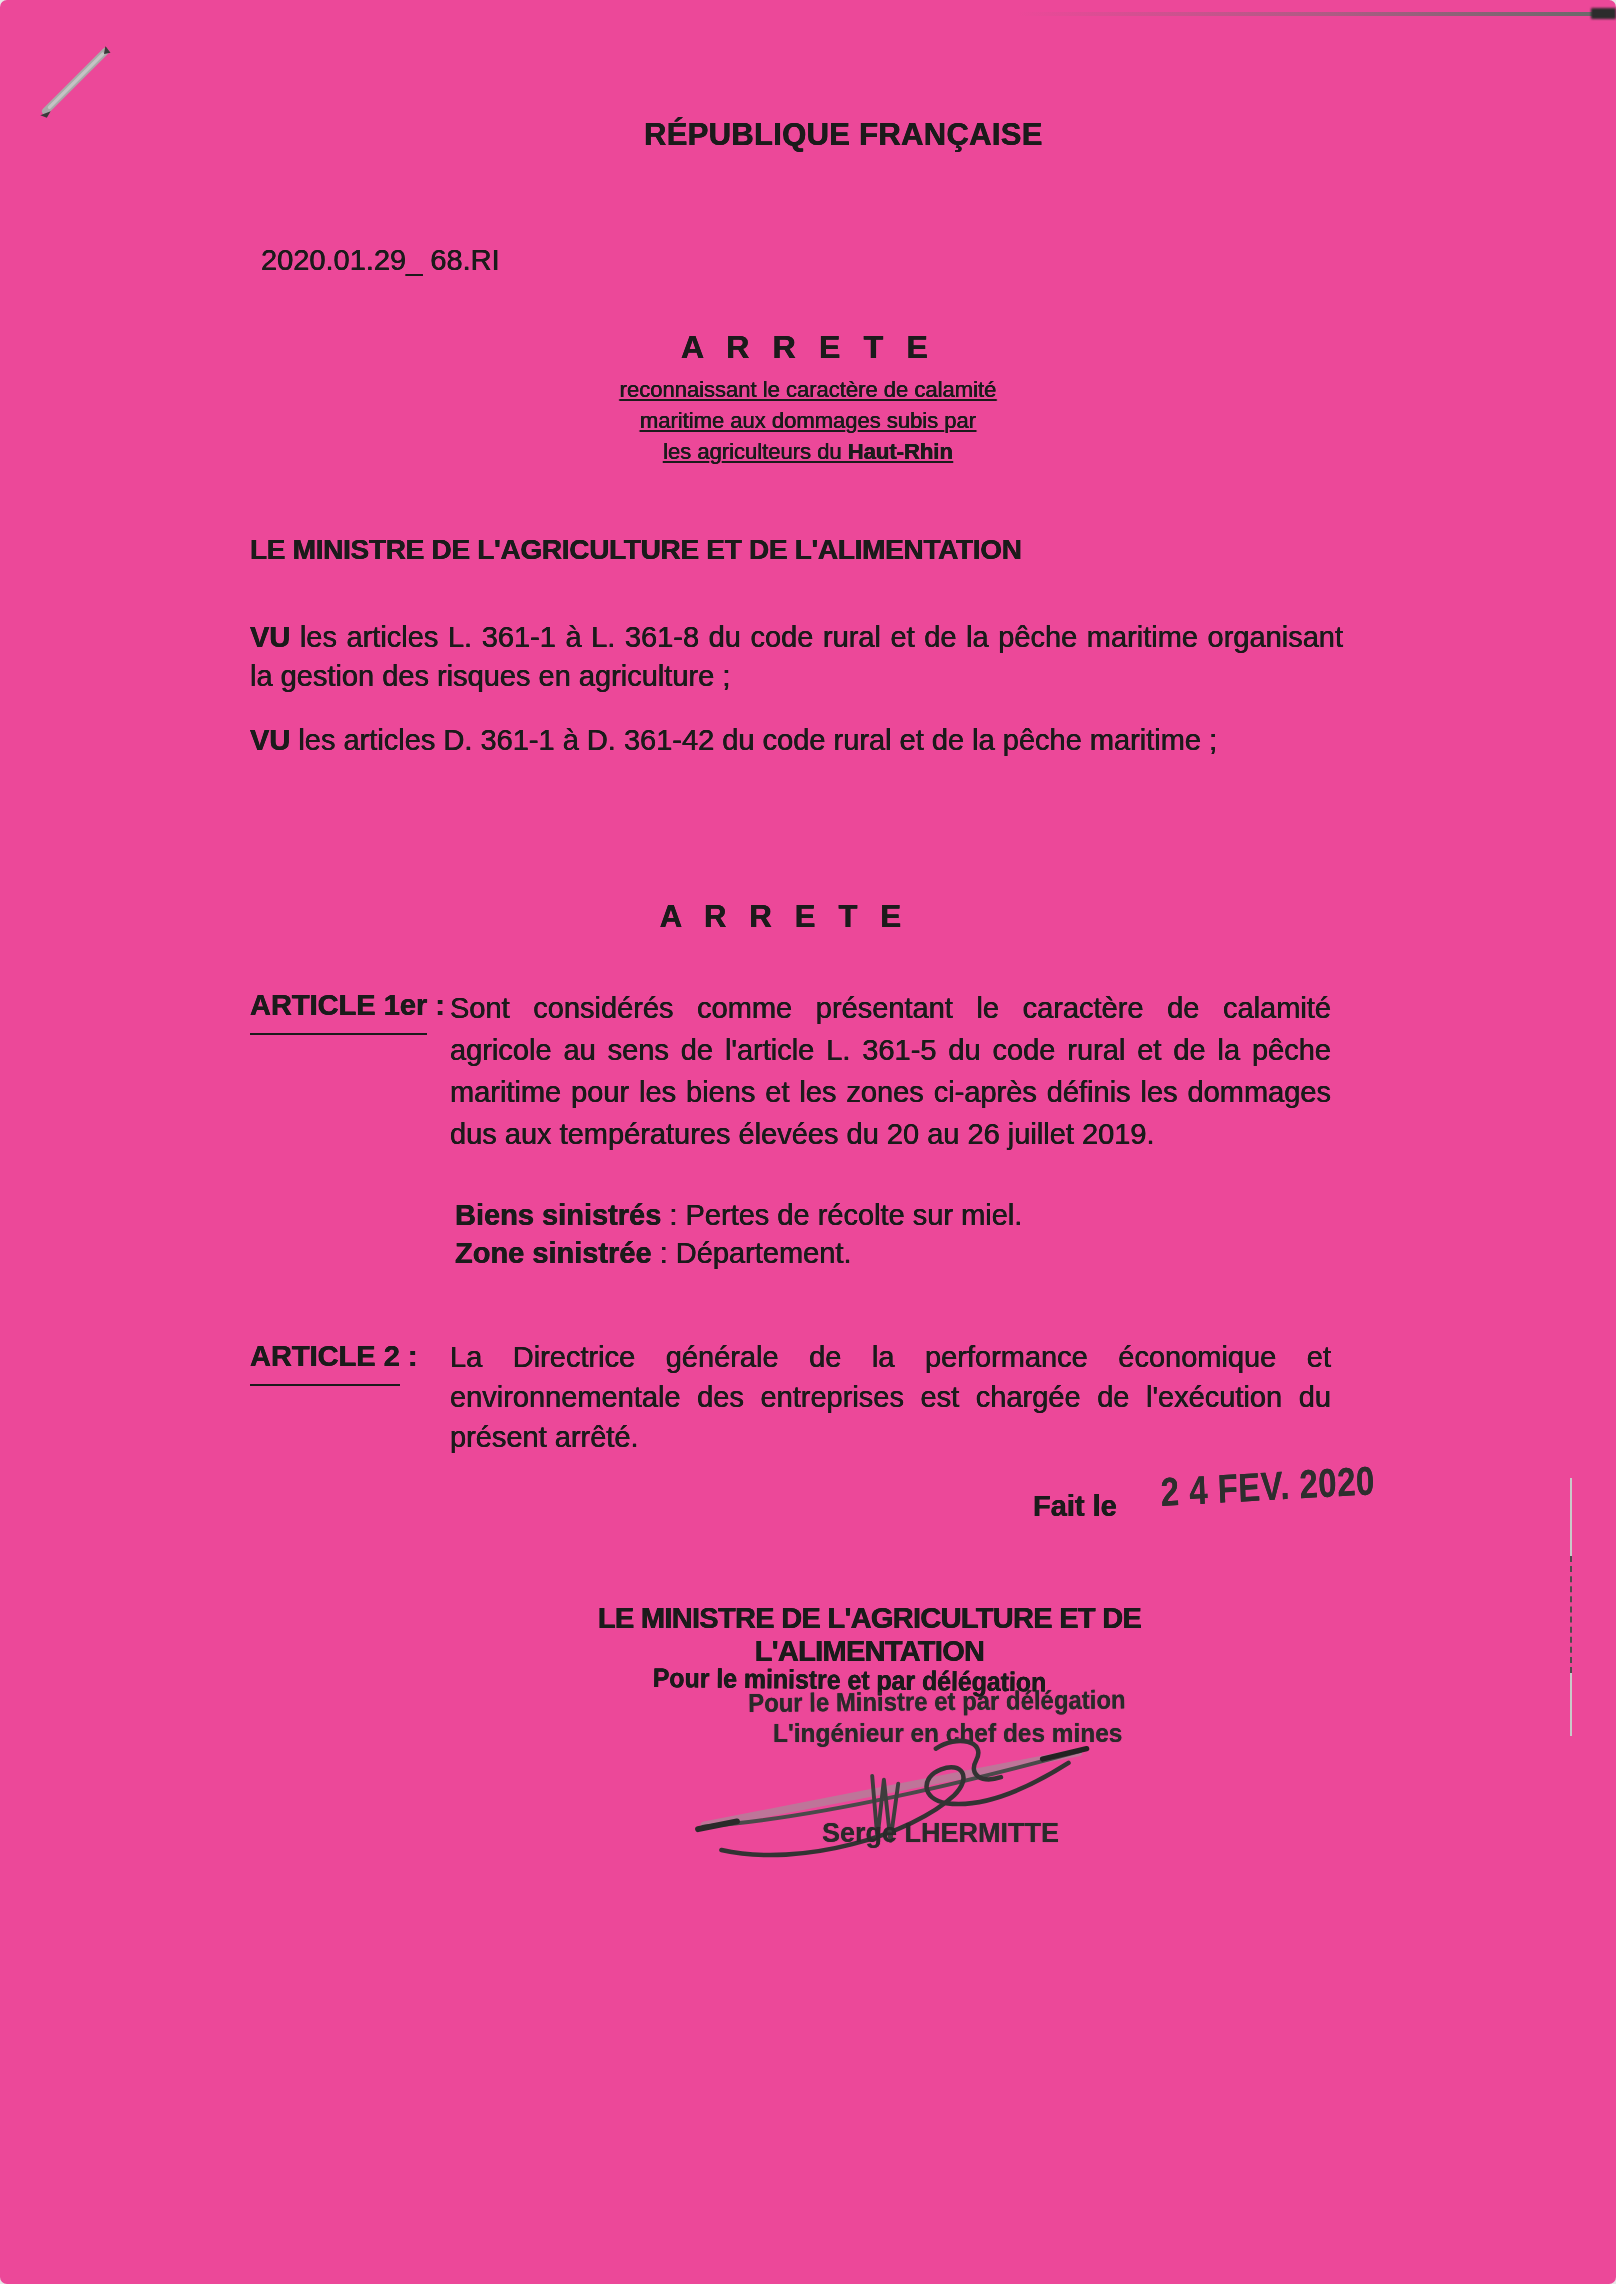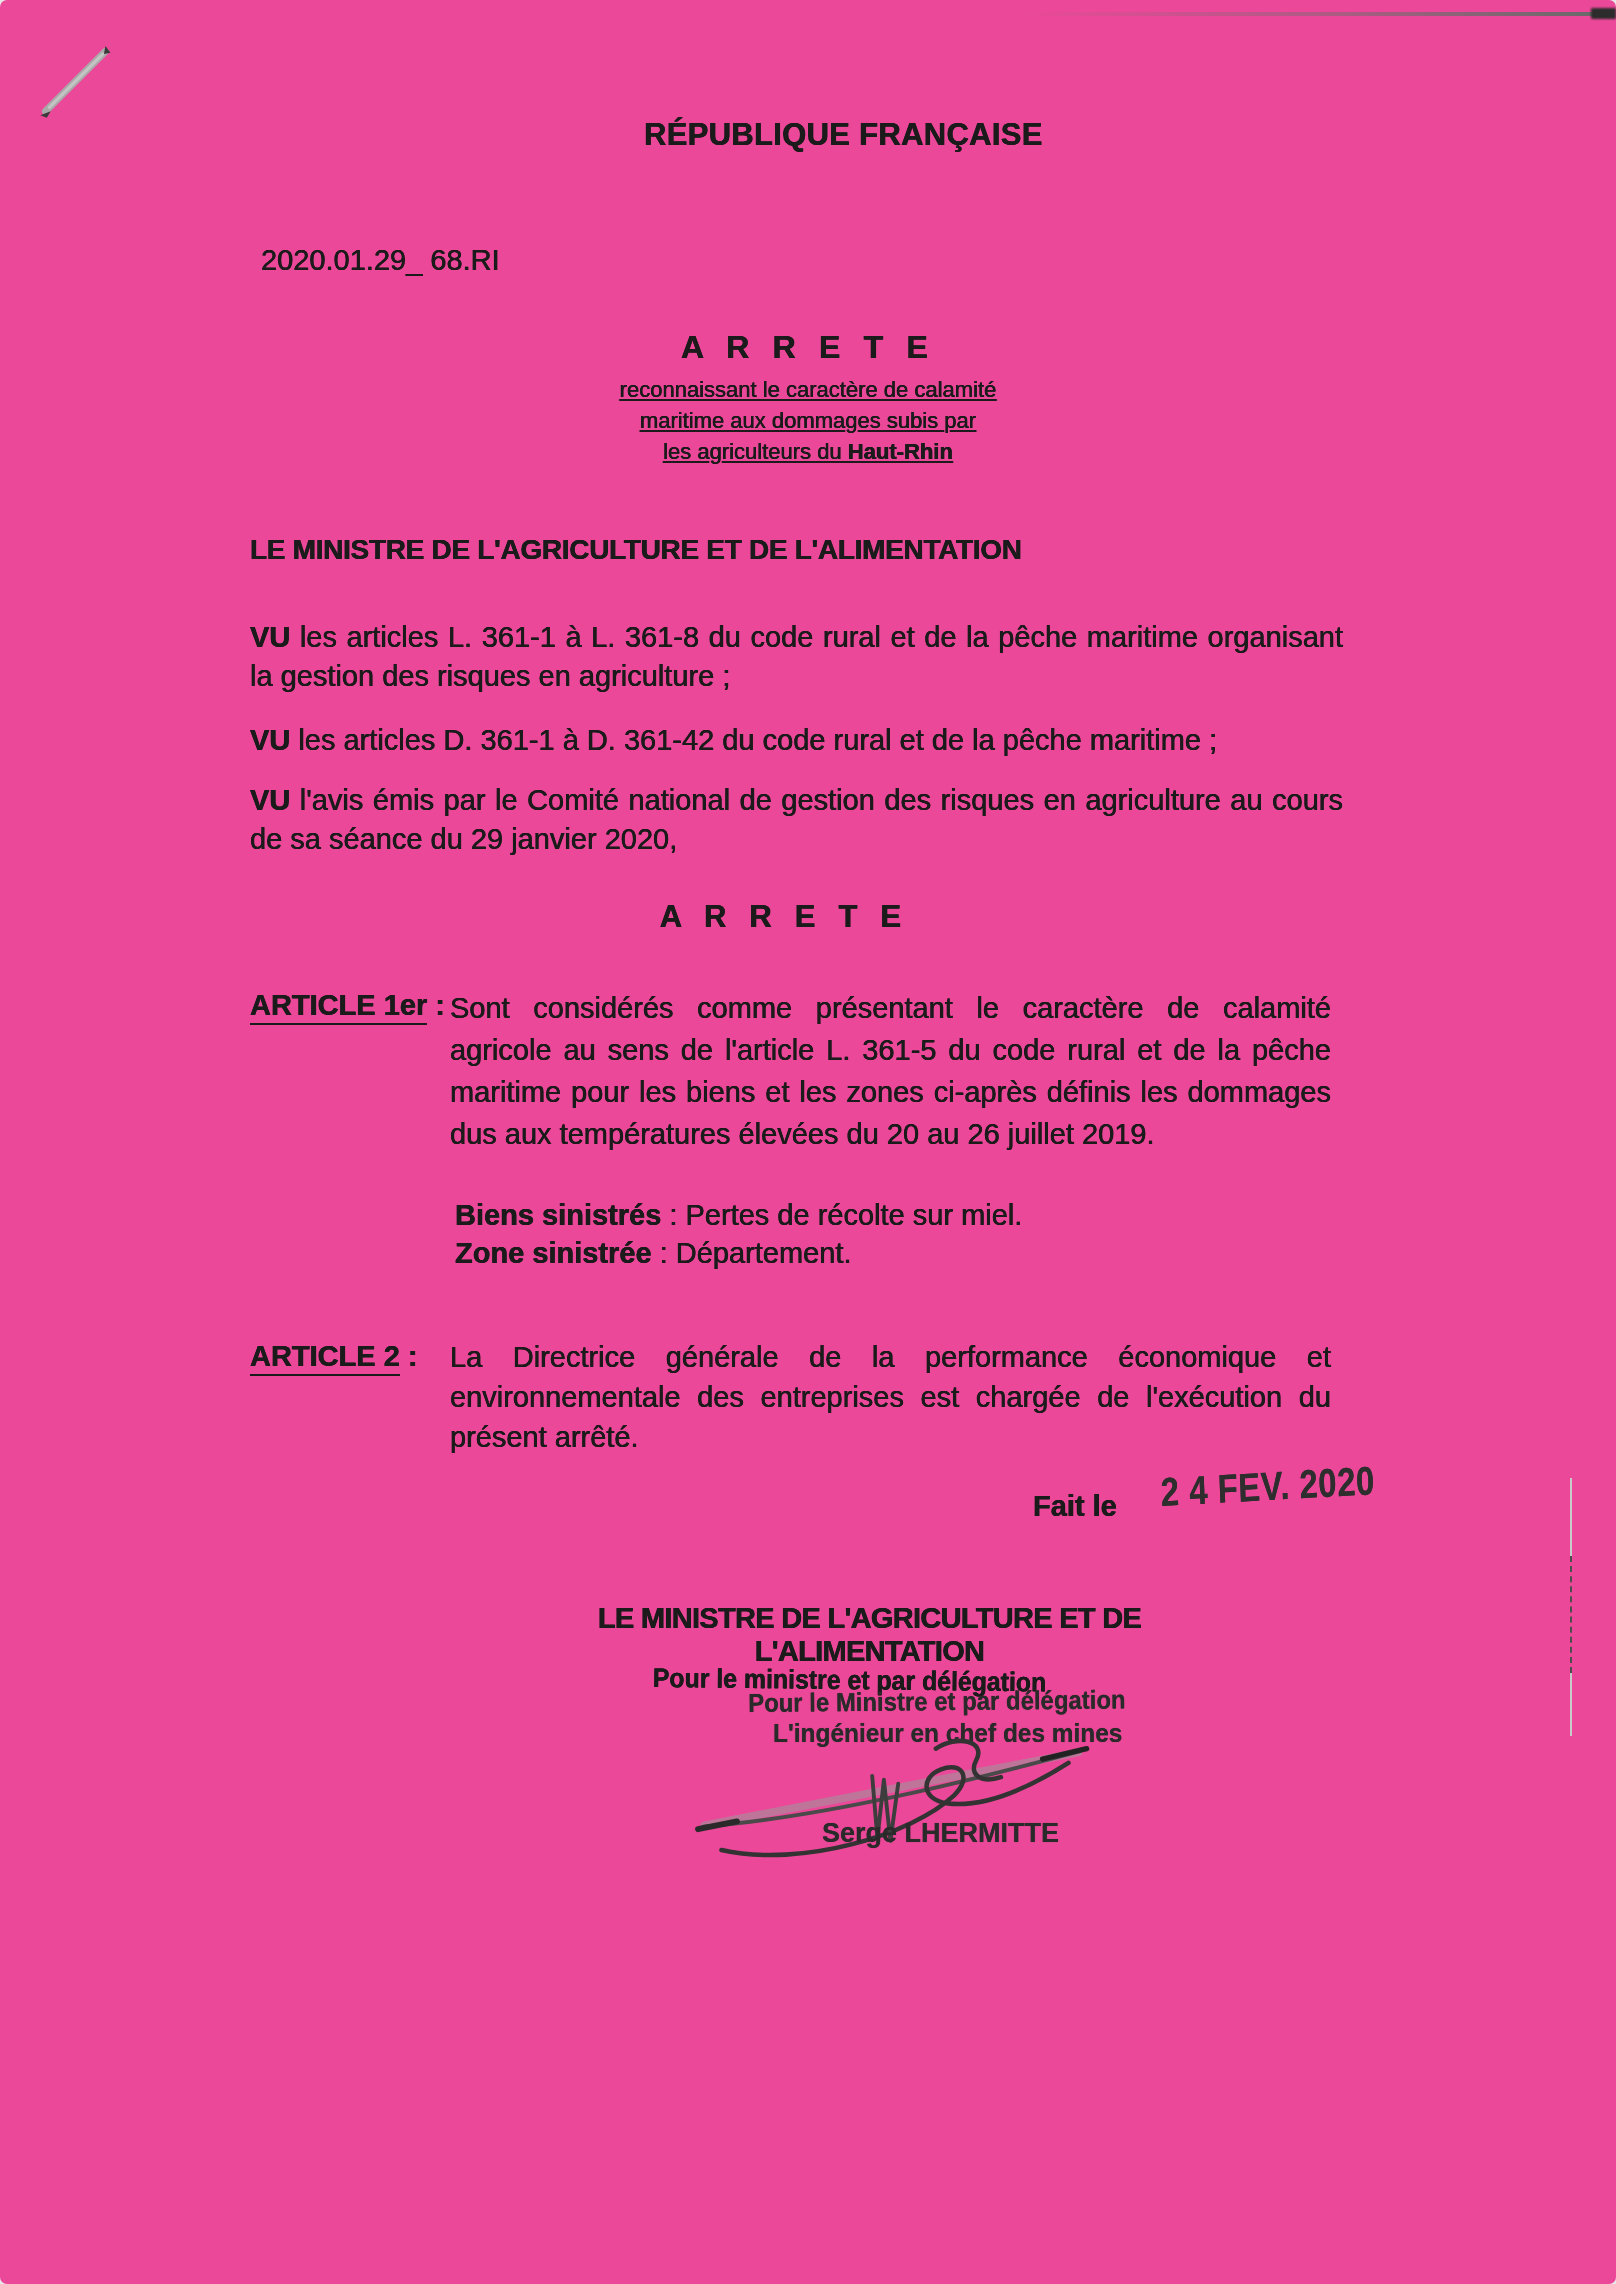--- a/index.html
+++ b/index.html
@@ -8,21 +8,21 @@
     width:1616px;height:2284px;
     background:#ec4899;
     overflow:hidden;
     font-family:"Liberation Sans", sans-serif;
     color:#1b1b1b;
     border-radius:7px;
   }
   .abs{position:absolute;}
   .ink{text-shadow:0.3px 0 0 currentColor, -0.3px 0 0 currentColor;}
   .just{text-align:justify;}
-  .u{border-bottom:2.6px solid currentColor;padding-bottom:2px;}
+  .u{border-bottom:2.6px solid currentColor;padding-bottom:12px;}
   .stamp{color:#2a2a2a;}
 
   .republic{left:644px;top:117px;font-size:31px;font-weight:700;letter-spacing:0.3px;}
   .ministry{left:177px;top:154px;font-size:29px;line-height:33px;}
   .reference{left:261px;top:244px;font-size:29px;}
 
   .title-block{left:0;top:329px;width:1616px;text-align:center;}
   .title-block .t{font-size:32px;font-weight:700;letter-spacing:7.2px;margin-bottom:7.8px;}
   .title-block .s{font-size:22px;line-height:31px;text-decoration:underline;}
 
@@ -106,21 +106,20 @@
     <div class="s ink">maritime aux dommages subis par</div>
     <div class="s ink"><span>les agriculteurs du </span><strong>Haut-Rhin</strong></div>
   </div>
 
   <div class="abs minister1 ink">LE MINISTRE DE L'AGRICULTURE ET DE L'ALIMENTATION</div>
 
   <div class="abs recital vu1 just ink"><strong>VU</strong> <span>les articles L. 361-1 à L. 361-8 du code rural et de la pêche maritime organisant la gestion des risques en agriculture ;</span></div>
 
   <div class="abs recital vu2 ink"><strong>VU</strong> <span>les articles D. 361-1 à D. 361-42 du code rural et de la pêche maritime ;</span></div>
 
-  <div class="abs recital vu3 just ink"><strong>VU</strong> <span>l'avis émis par le Comité national de gestion des risques en agriculture au cours de sa séance du 29 janvier 2020,</span></div>
 
   <div class="abs decree-heading ink">A R R E T E</div>
 
   <div class="abs art-label art1-label ink"><span class="u">ARTICLE 1er</span><span> :</span></div>
   <div class="abs art-body art1-body just ink">Sont considérés comme présentant le caractère de calamité agricole au sens de l'article L. 361-5 du code rural et de la pêche maritime pour les biens et les zones ci-après définis les dommages dus aux températures élevées du 20 au 26 juillet 2019.</div>
 
   <div class="abs biens ink"><strong>Biens sinistrés</strong><span> : Pertes de récolte sur miel.</span></div>
 
   <div class="abs zone ink"><strong>Zone sinistrée</strong><span> : Département.</span></div>
 

